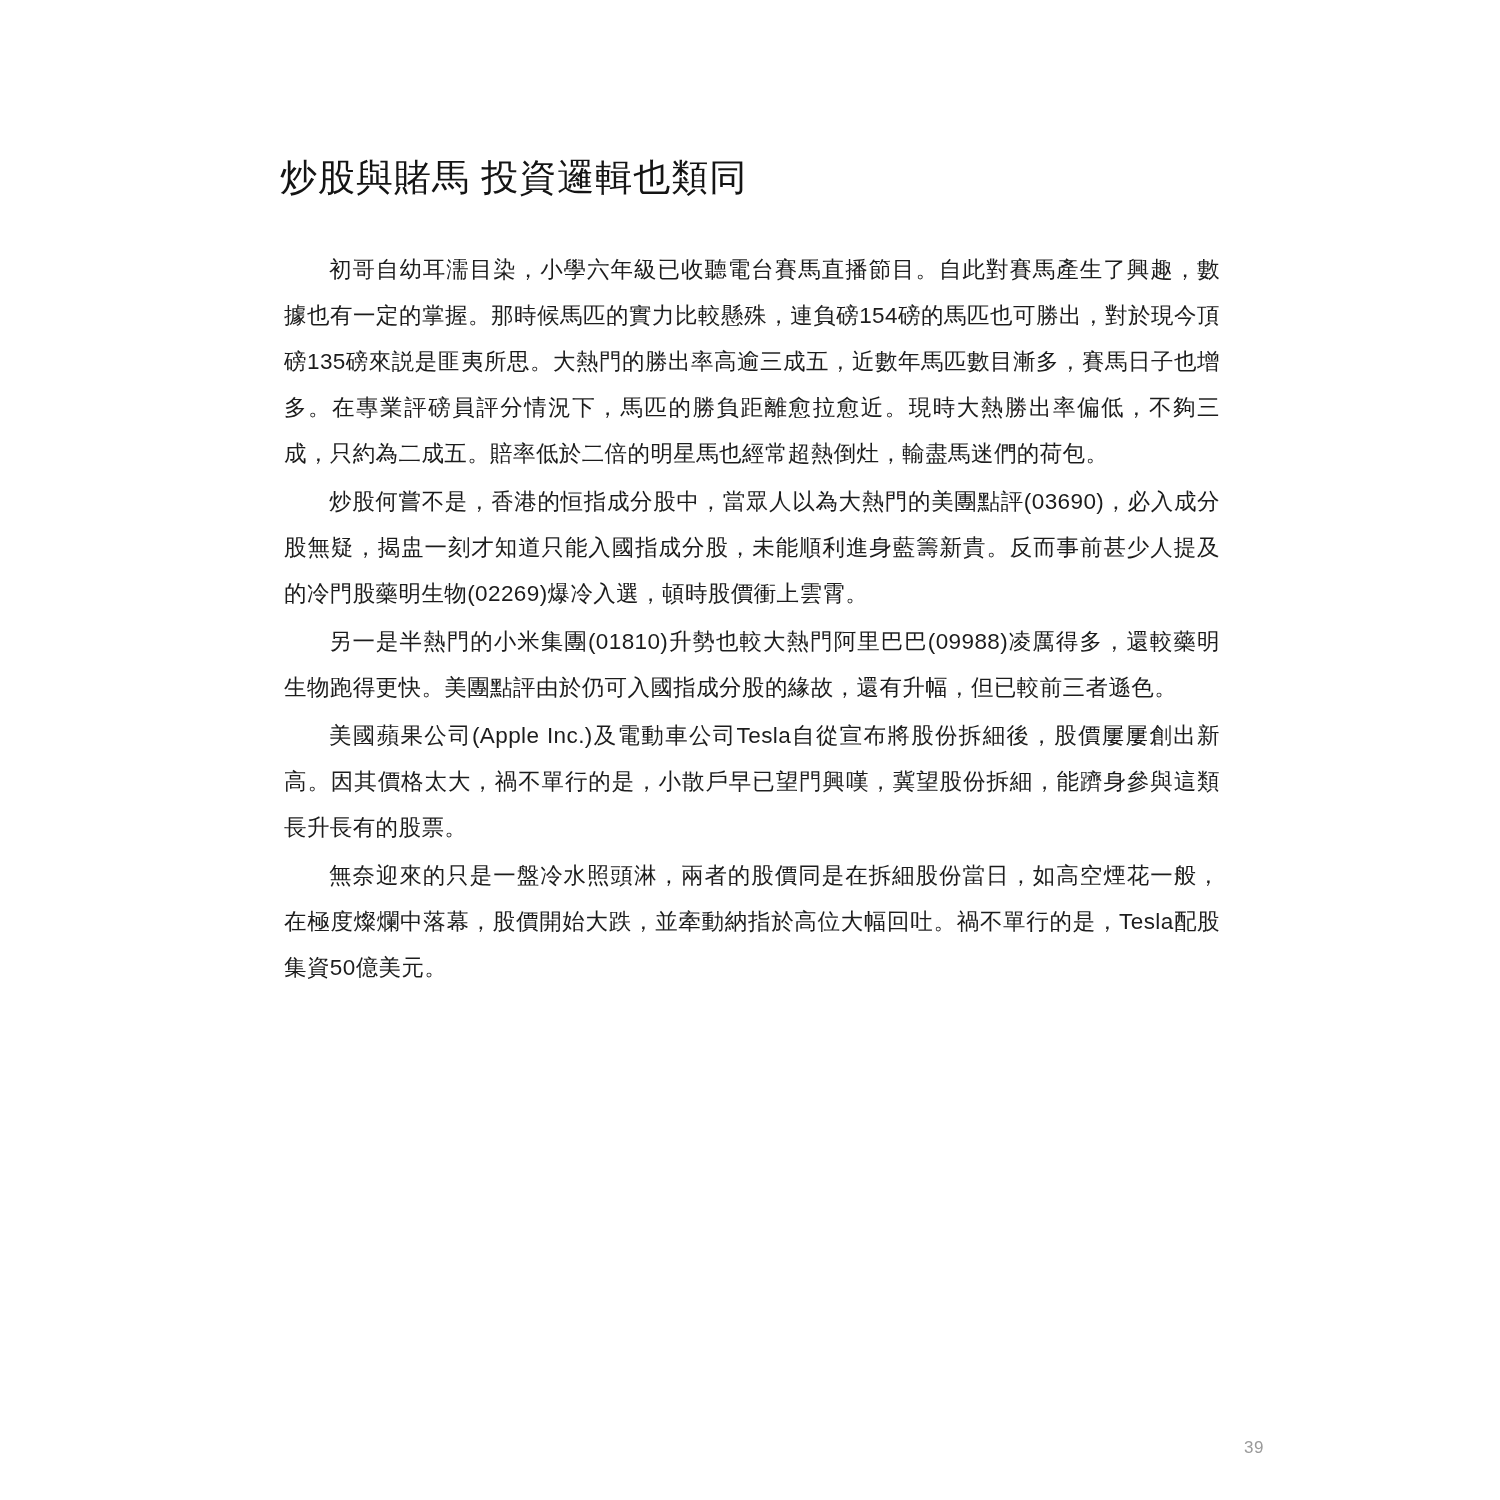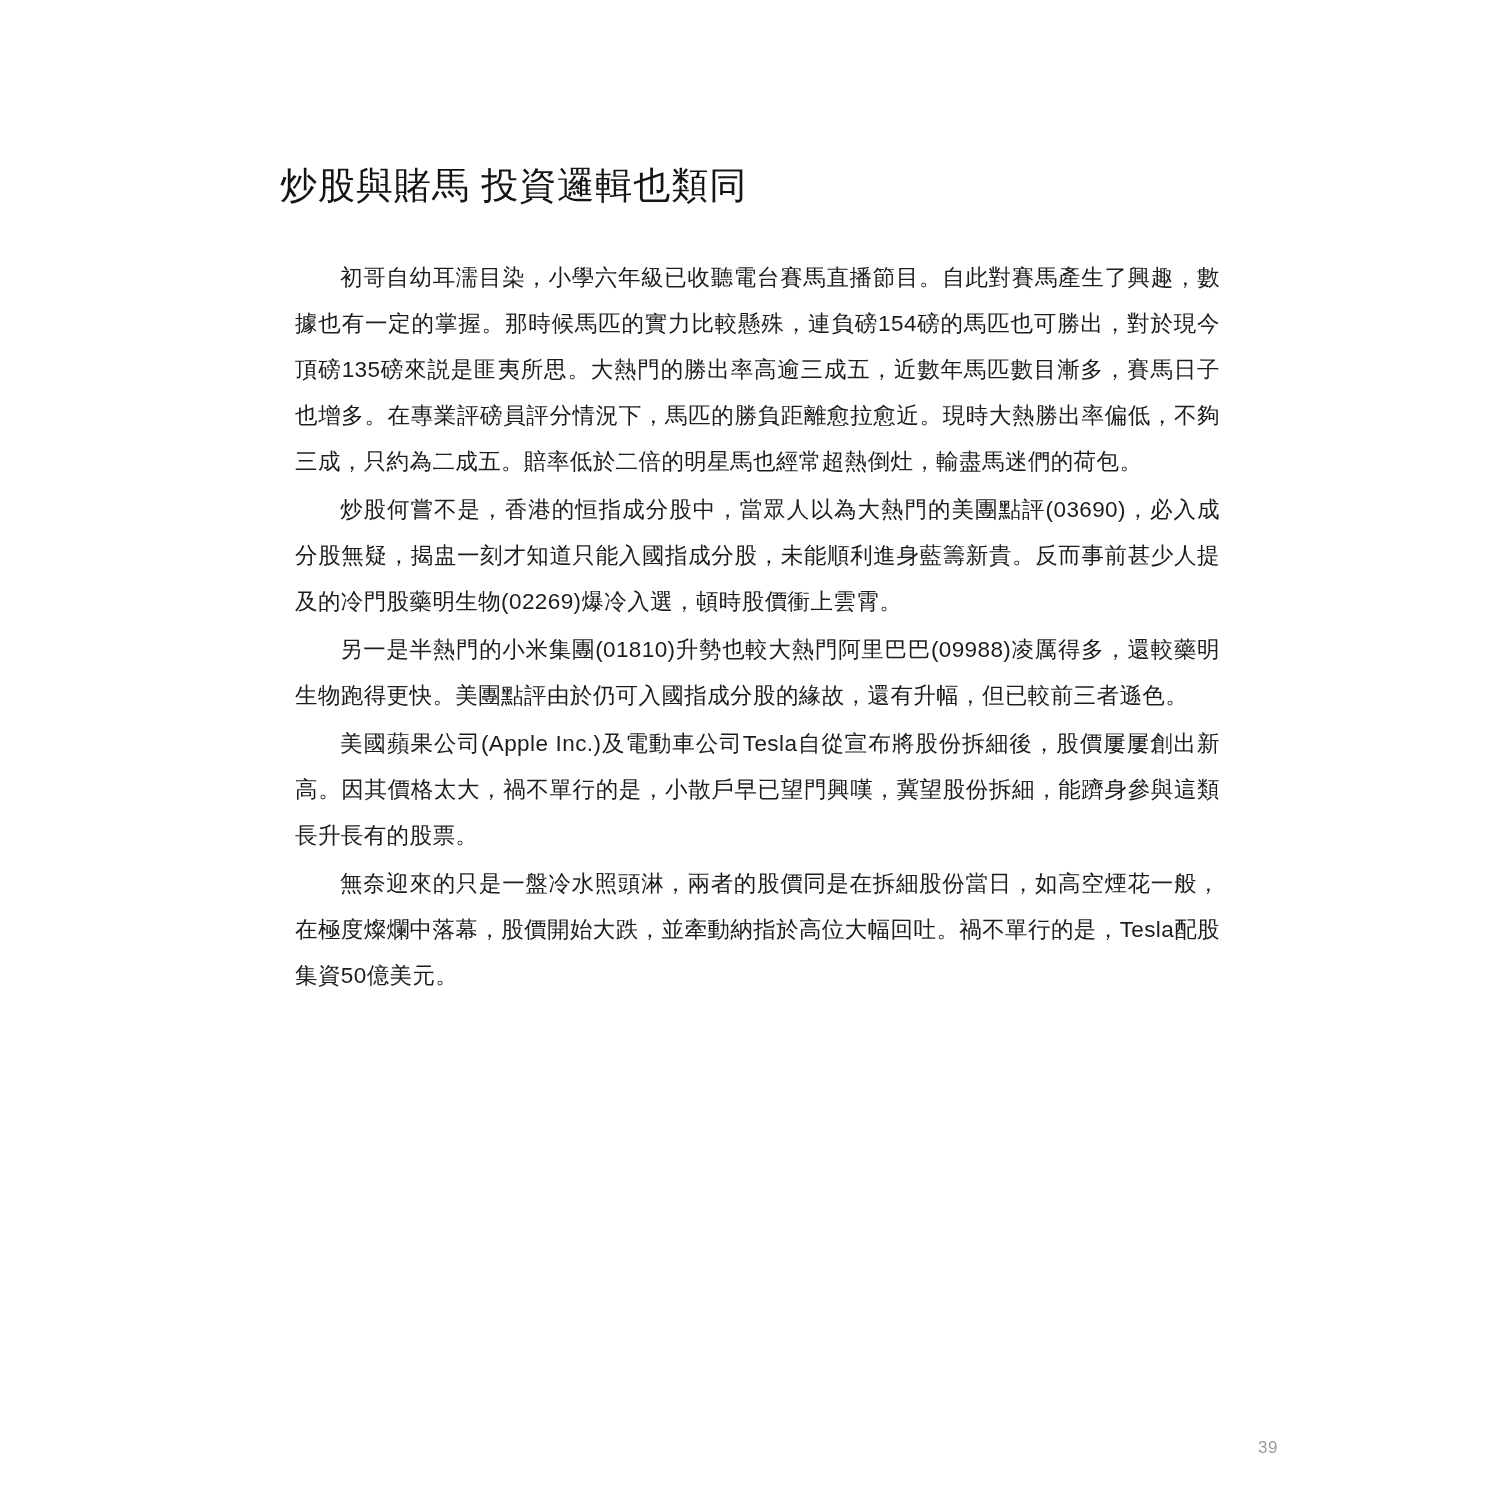--- a/index.html
+++ b/index.html
@@ -19,21 +19,21 @@
     position: absolute;
     left: 0;
     top: 0;
     width: 1500px;
     height: 1500px;
     background: #ffffff;
   }
   .content {
     position: absolute;
     left: 280px;
-    top: 163px;
+    top: 155px;
     width: 940px;
   }
   .doc-title {
     font-size: 37px;
     font-weight: 400;
     letter-spacing: 1px;
     color: #141414;
     margin: 0;
     line-height: 1.25;
     font-family: "Liberation Sans", sans-serif;
@@ -42,32 +42,32 @@
     margin-top: 22px;
     text-align: right;
     font-size: 21px;
     color: #222222;
     letter-spacing: 0.5px;
   }
   .body-text {
     margin-top: 46px;
   }
   .body-text p {
-    margin: 0 0 2px 15px;
+    margin: 0 0 2px 4px;
     font-size: 22.5px;
     line-height: 46px;
     text-align: justify;
     text-justify: inter-character;
     text-indent: 2em;
     color: #1c1c1c;
     letter-spacing: 0.4px;
   }
   .page-number {
     position: absolute;
-    right: 222px;
+    right: 236px;
     bottom: 42px;
     font-size: 17px;
     color: #9a9a9a;
     letter-spacing: 0.5px;
   }
 </style>
 </head>
 <body>
 
 <div class="page">

